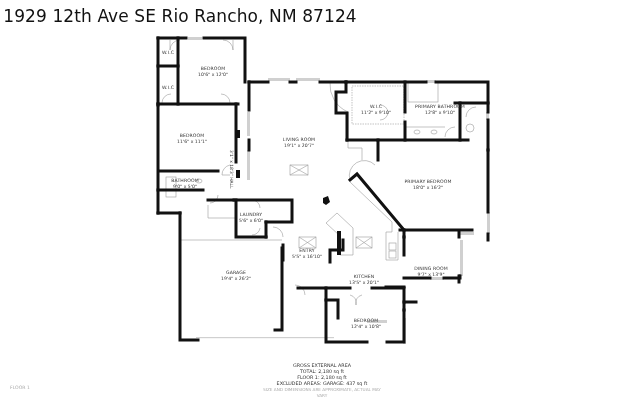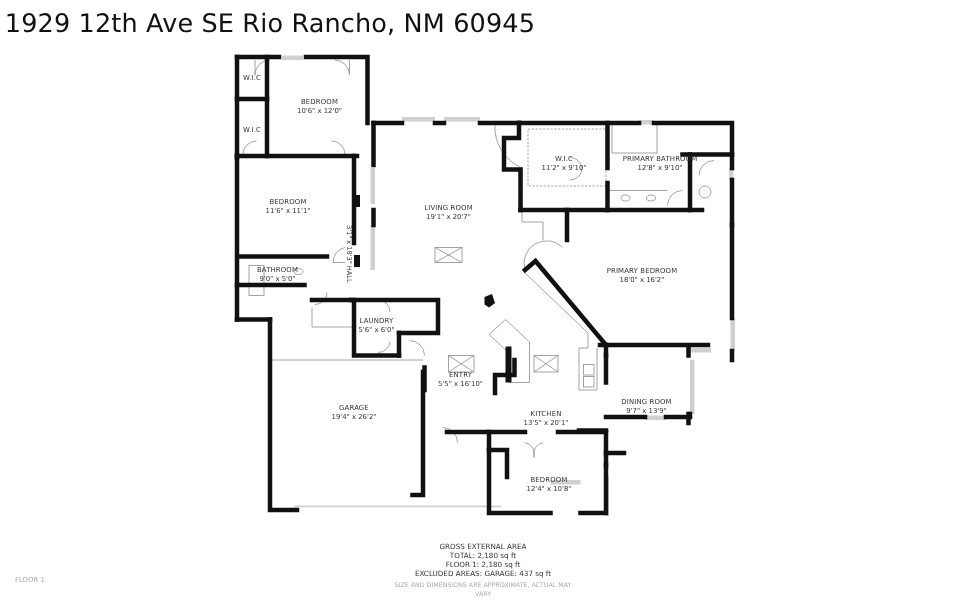--- a/index.html
+++ b/index.html
@@ -10,21 +10,21 @@
   .lbl .nm { display: block; letter-spacing: 0.1px; }
   .lbl .dm { display: block; }
   .hall { position: absolute; left: 234px; top: 150px; font-size: 4.4px; color: #333; transform: rotate(90deg); transform-origin: left top; white-space: nowrap; }
   .area { position: absolute; left: 262px; top: 363px; width: 120px; text-align: center; font-size: 4.8px; line-height: 6px; color: #333; }
   .area .note { color: #aaa; font-size: 4.2px; }
   .floor { position: absolute; left: 10px; top: 385px; font-size: 4.6px; color: #aaa; }
 </style>
 </head>
 <body>
 
-<div class="title">1929 12th Ave SE Rio Rancho, NM 60945</div>
+<div class="title">1929 12th Ave SE Rio Rancho, NM 87124</div>
 
 <svg class="plan" width="640" height="400" viewBox="0 0 640 400">
   <g fill="none" stroke="#9a9a9a" stroke-width="0.6">
 
     <line x1="180" y1="240" x2="282" y2="240"></line>
     <line x1="208" y1="205" x2="208" y2="218"></line>
     <line x1="208" y1="218" x2="236" y2="218"></line>
 
     <path d="M330,82 A30,30 0 0 0 348,112"></path>
     <path d="M348,112 L348,148 L362,148 L362,160"></path>

